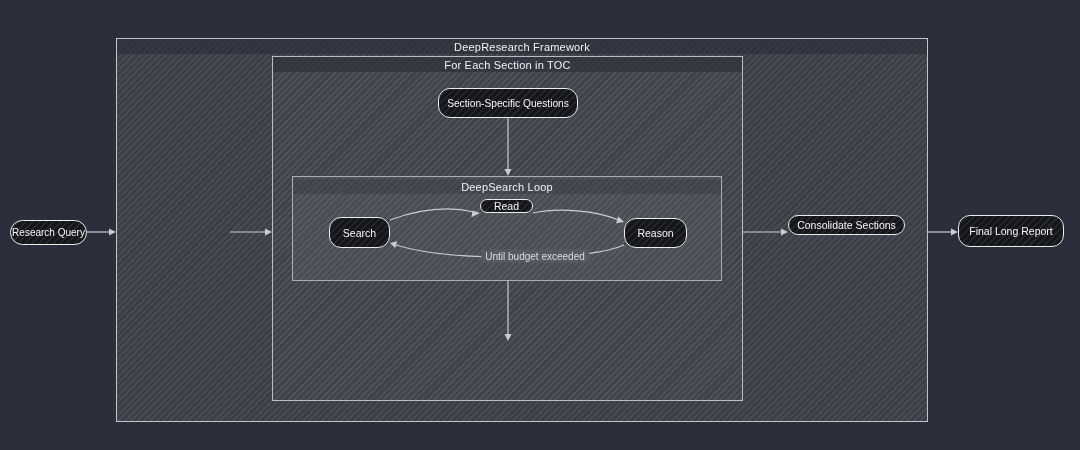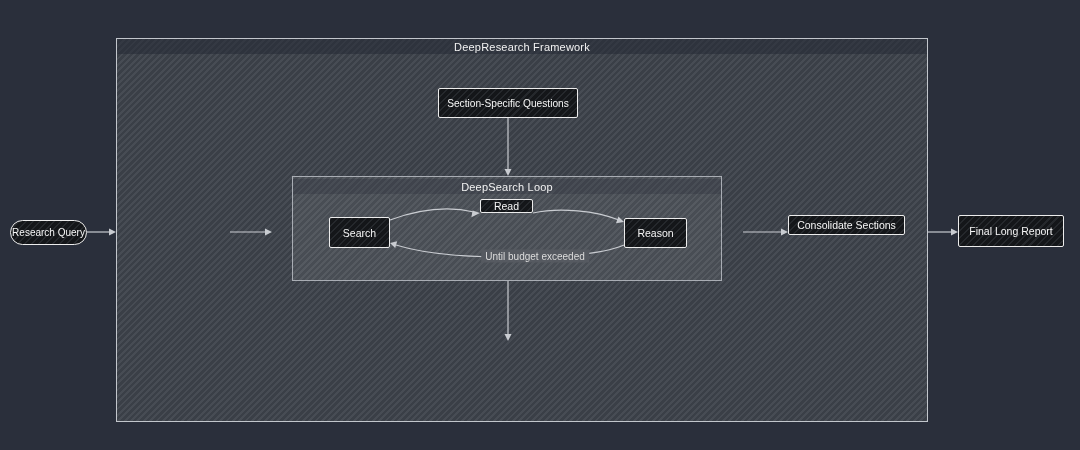--- a/index.html
+++ b/index.html
@@ -30,21 +30,21 @@
     display:flex;align-items:center;justify-content:center;
     font-size:11px;color:#f2f2f2;letter-spacing:0.2px;
     background:rgba(36,41,52,0.55);
     white-space:nowrap;
   }
   .cluster-loop .cluster-title{background:rgba(36,41,52,0.25);top:2px;}
   .node{
     position:absolute;box-sizing:border-box;
     background-color:#17191c;
     background-image:repeating-linear-gradient(135deg,#25282c 0 1.5px,#141619 1.5px 5px);
-    border:1.5px solid #ececec;border-radius:2px;
+    border:1.5px solid #ececec;border-radius:12px;
     display:flex;align-items:center;justify-content:center;
     color:#f5f5f5;font-size:10.5px;white-space:nowrap;
   }
   .stadium{border-radius:13px;font-size:10px;}
   #edge-svg{position:absolute;left:0;top:0;width:1080px;height:450px;pointer-events:none;}
   #edge-svg path.edge{fill:none;stroke:#c9ccd1;stroke-width:1.2px;}
   #edge-svg path.head{fill:#c9ccd1;stroke:none;}
   .edge-label{
     position:absolute;left:507px;top:256px;transform:translate(-50%,-50%);
     background:#565a61;color:#dcdcdc;font-size:10px;padding:1px 4px;white-space:nowrap;margin-left:28px;
@@ -62,20 +62,23 @@
 </style>
 </head>
 <body>
 
 <div id="canvas">
 
   <div class="cluster cluster-outer">
     <div class="cluster-title">DeepResearch Framework</div>
   </div>
 
+  <div class="cluster cluster-inner">
+    <div class="cluster-title">For Each Section in TOC</div>
+  </div>
 
   <div class="cluster cluster-loop">
     <div class="cluster-title">DeepSearch Loop</div>
   </div>
 
   <svg id="edge-svg" viewBox="0 0 1080 450">
     <g>
       <path class="edge" d="M87,232 H110"></path>
       <path class="head" d="M116,232 L109,228.5 L109,235.5 Z"></path>
     </g>

